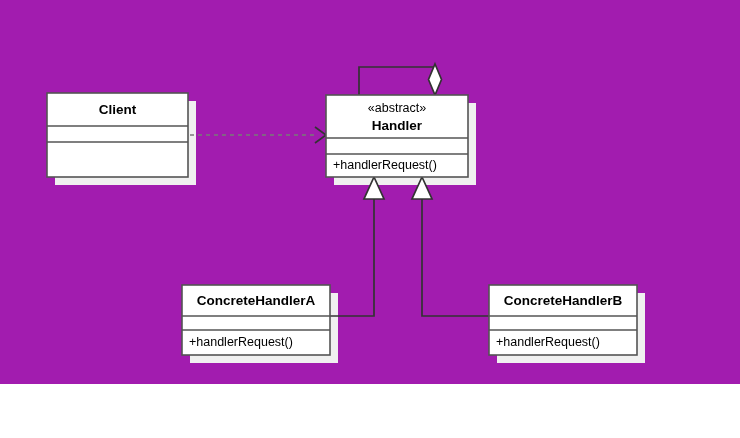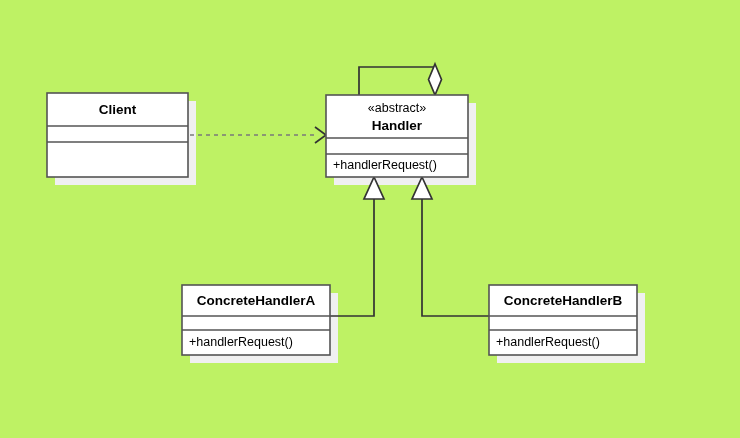--- a/index.html
+++ b/index.html
@@ -3,22 +3,22 @@
 <meta charset="utf-8">
 <style>
   html, body {
     margin: 0;
     padding: 0;
     background: #ffffff;
   }
   #canvas {
     position: relative;
     width: 740px;
-    height: 438px;
-    background: #bef264;
+    height: 384px;
+    background: #a21caf;
     overflow: hidden;
     font-family: "Liberation Sans", sans-serif;
   }
   #diagram-svg {
     position: absolute;
     left: 0;
     top: 0;
   }
   .cls-box-shadow {
     fill: #f0f0f0;

